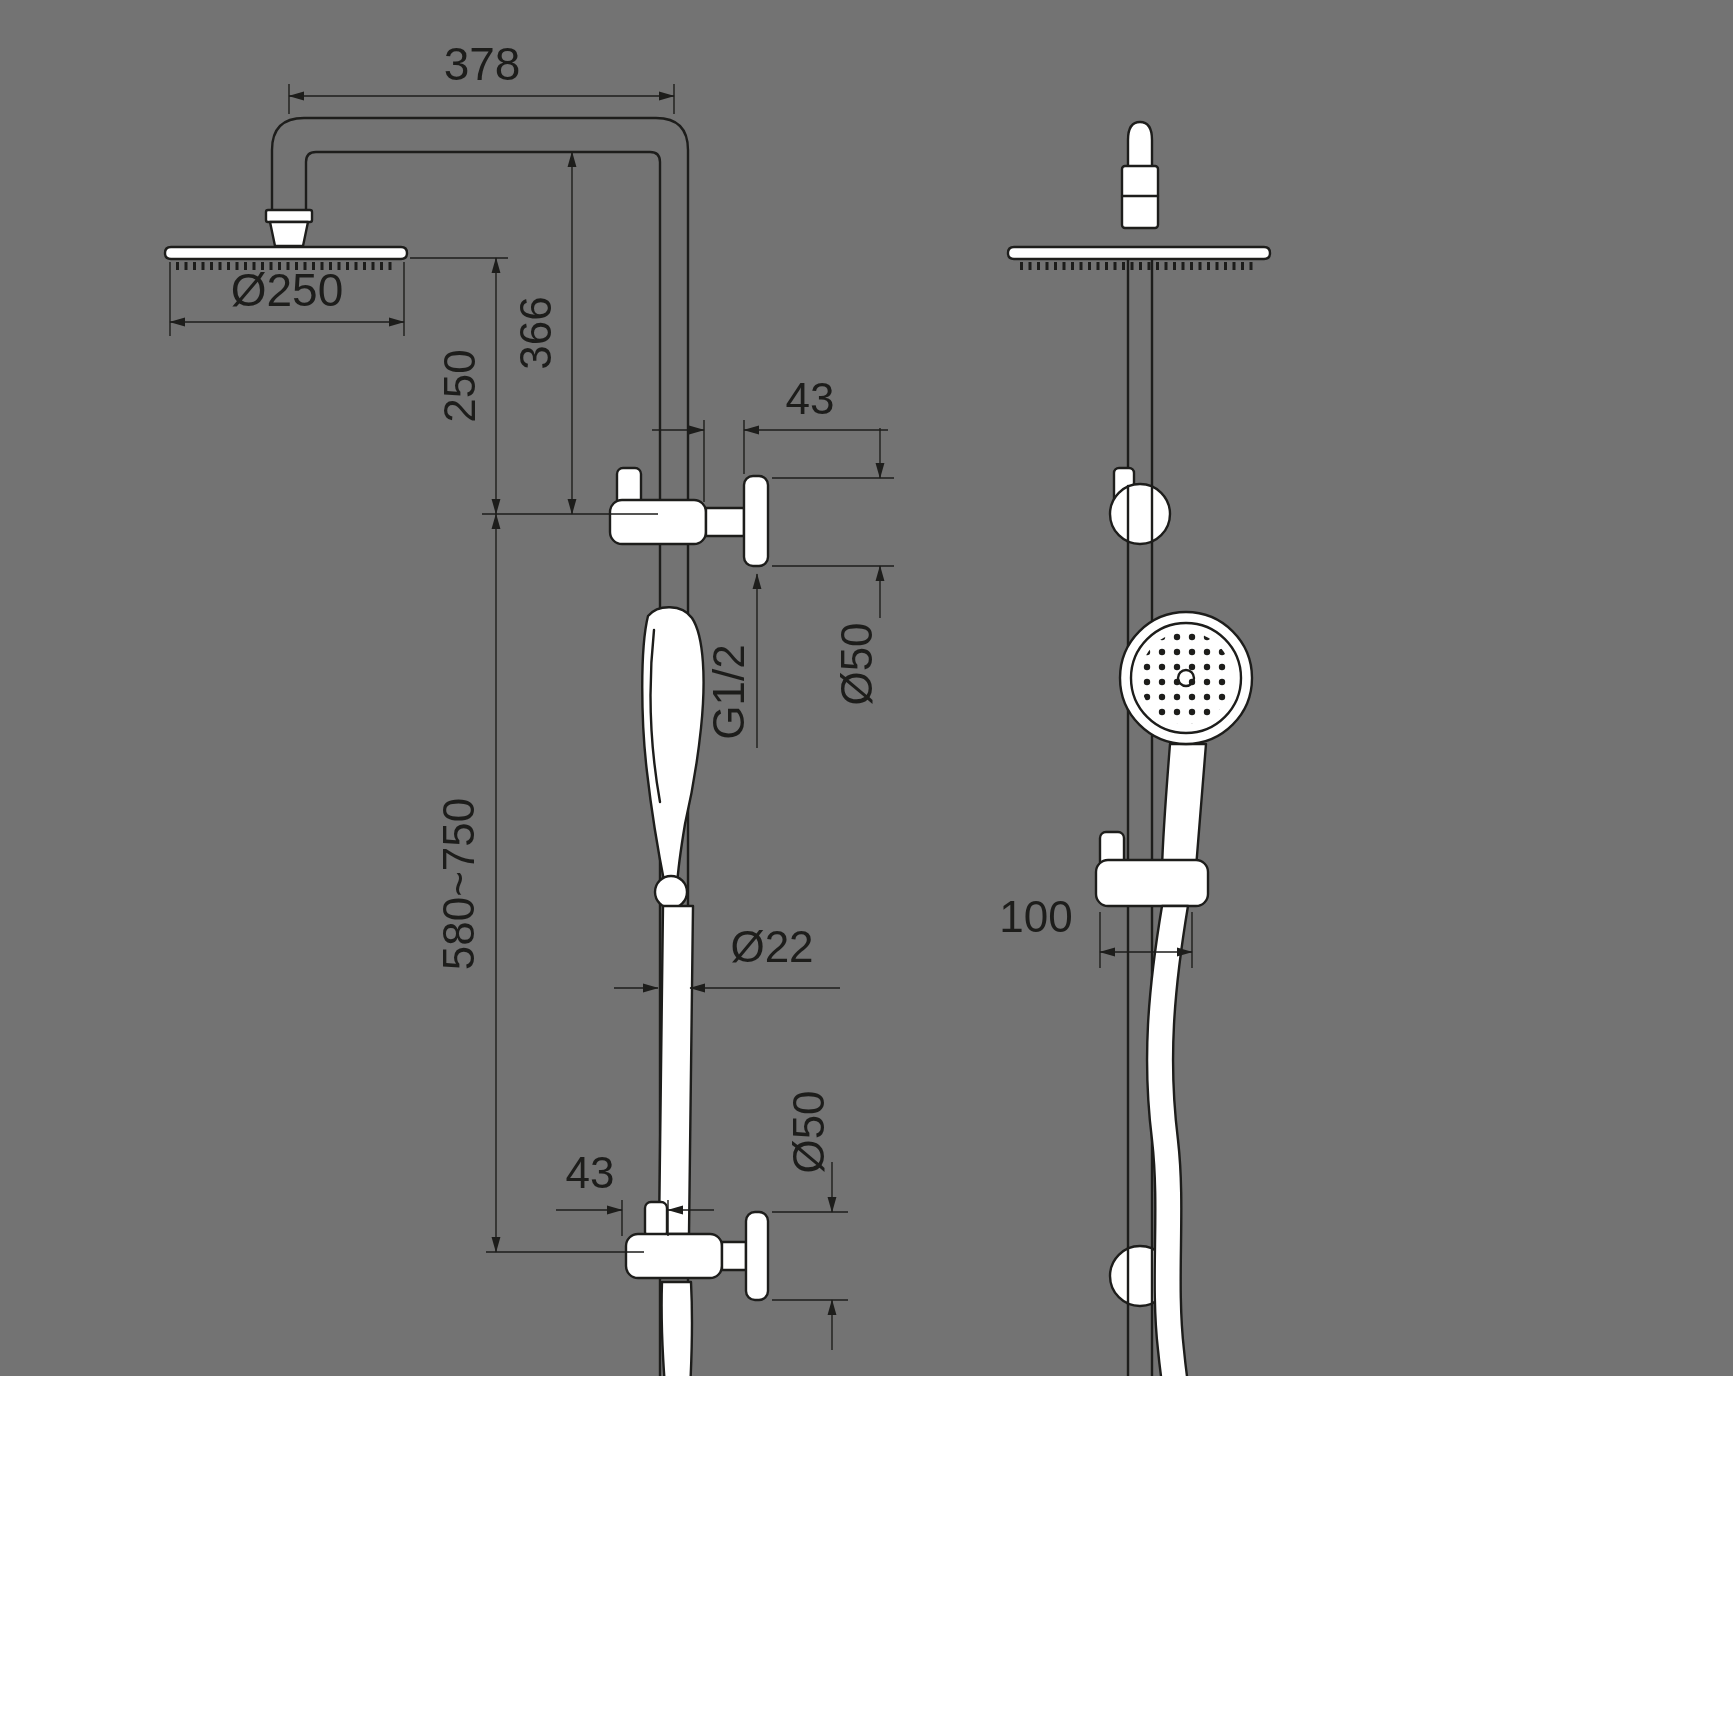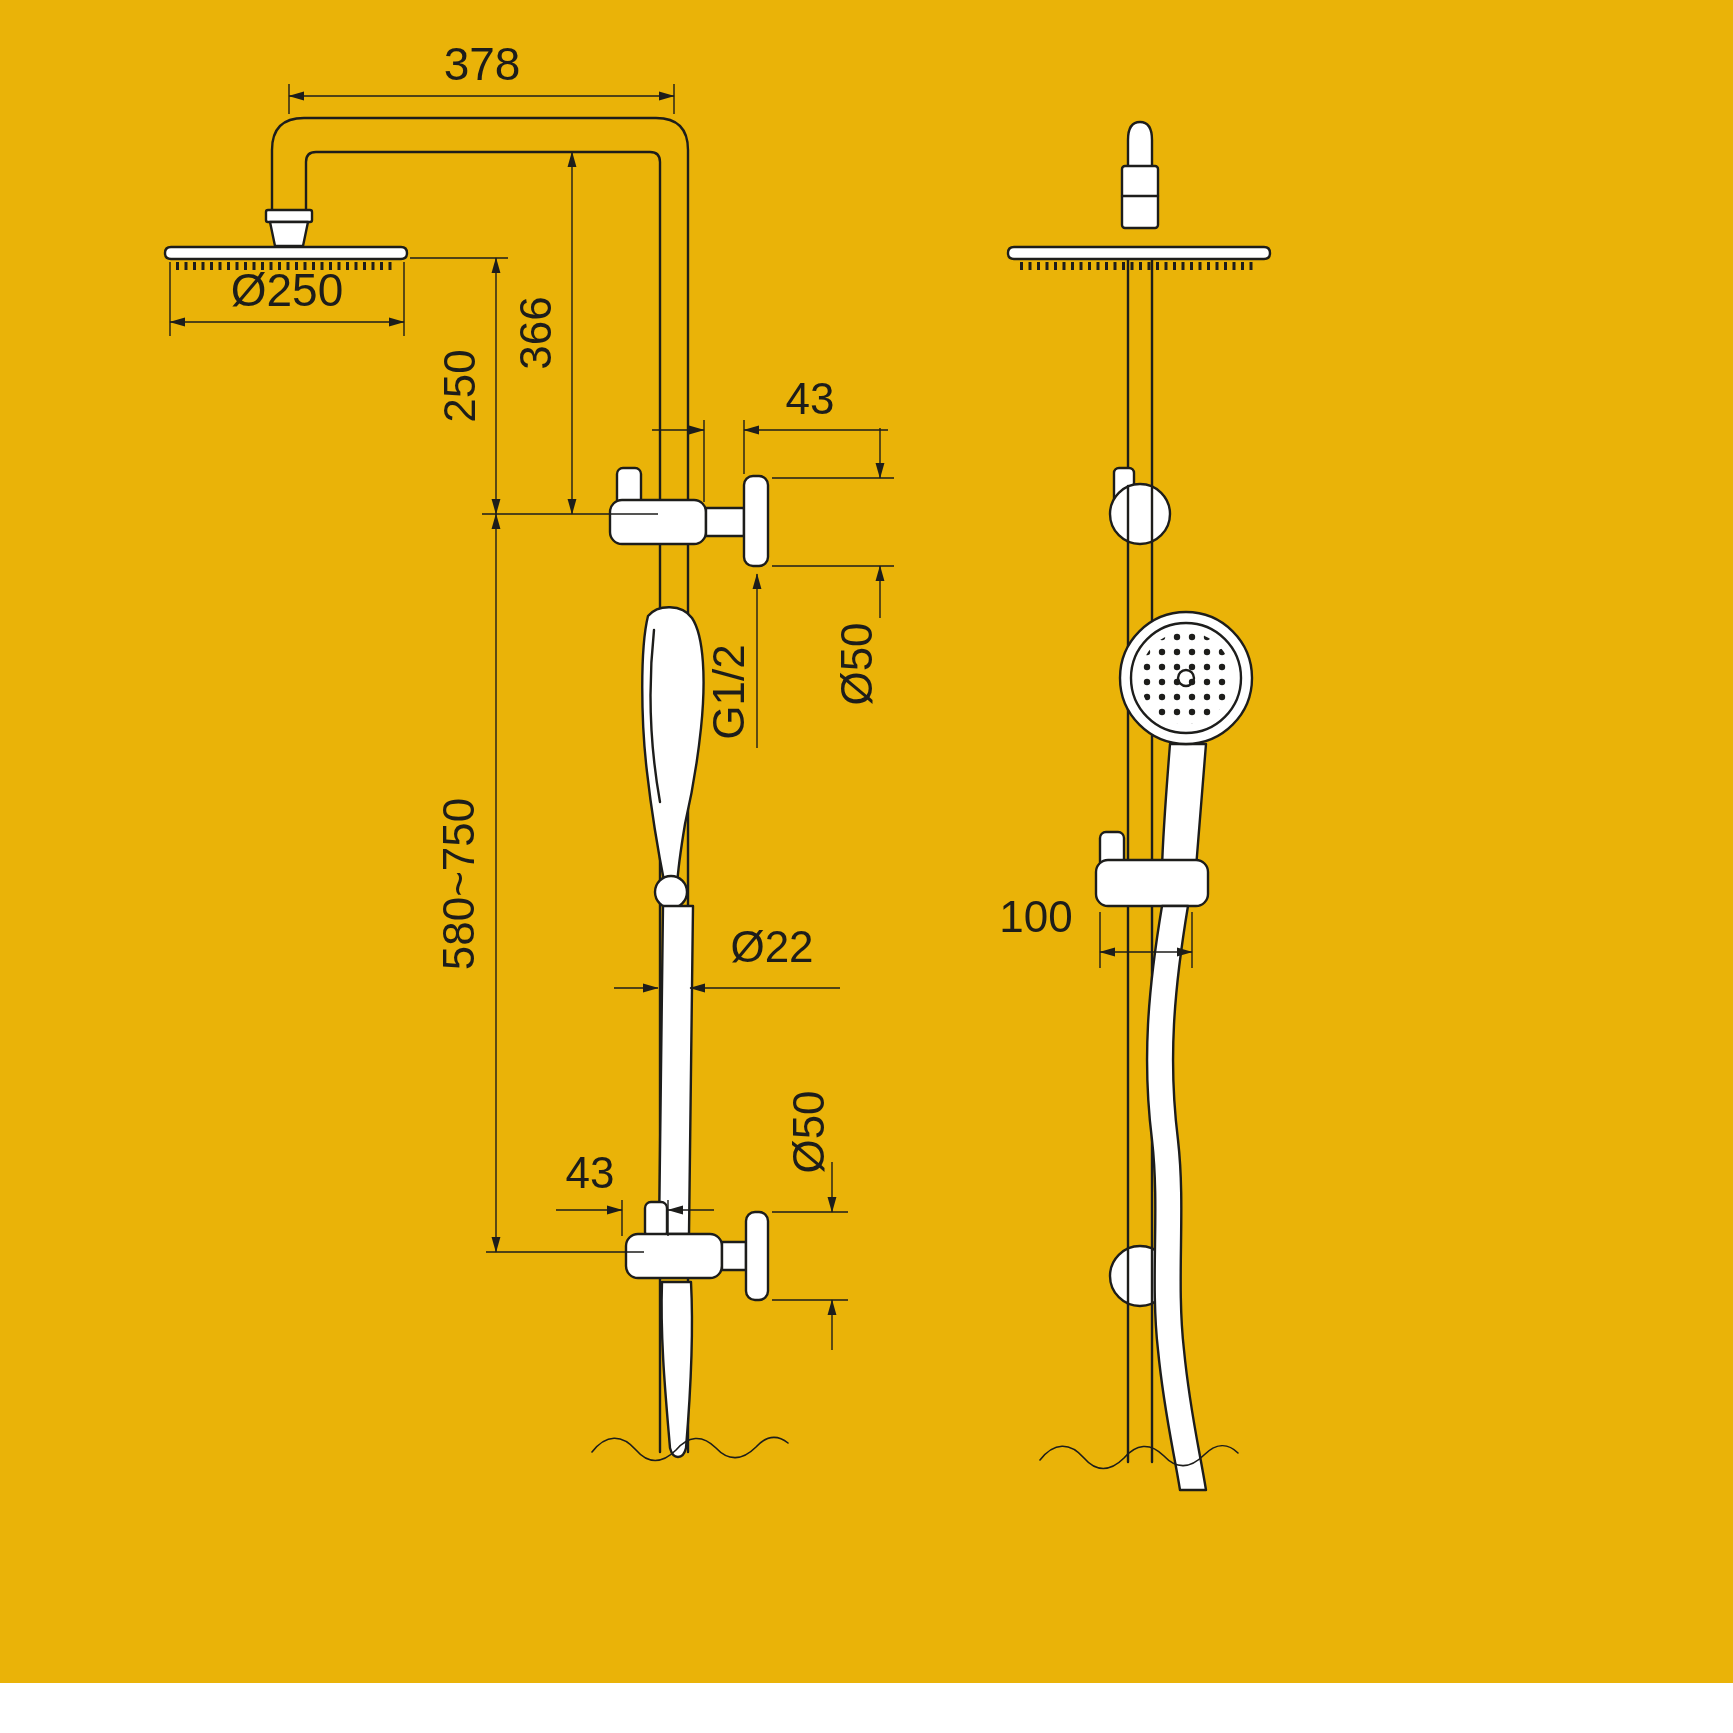--- a/index.html
+++ b/index.html
@@ -1,16 +1,16 @@
 <!DOCTYPE html>
 <html><head>
 <meta charset="utf-8">
 <style>
   html,body{margin:0;padding:0;background:#ffffff;}
-  .stage{width:1733px;height:1683px;background:#eab308;position:relative;}
+  .stage{width:1733px;height:1376px;background:#737373;position:relative;}
   svg{display:block;}
   .obj{fill:none;stroke:#1d1d1b;stroke-width:2.4;stroke-linecap:round;stroke-linejoin:round;}
   .objf{fill:#ffffff;stroke:#1d1d1b;stroke-width:2.4;stroke-linejoin:round;}
   .thin{fill:none;stroke:#1d1d1b;stroke-width:1.4;stroke-linecap:butt;}
   .wave{fill:none;stroke:#1d1d1b;stroke-width:1.6;stroke-linecap:round;}
   .nozzle{stroke:#1d1d1b;stroke-width:8;stroke-dasharray:3 5.5;fill:none;}
   .dim{font-family:"Liberation Sans",sans-serif;font-size:44px;fill:#1d1d1b;}
   .dim-lg{font-family:"Liberation Sans",sans-serif;font-size:46px;fill:#1d1d1b;}
 </style>
 </head>

